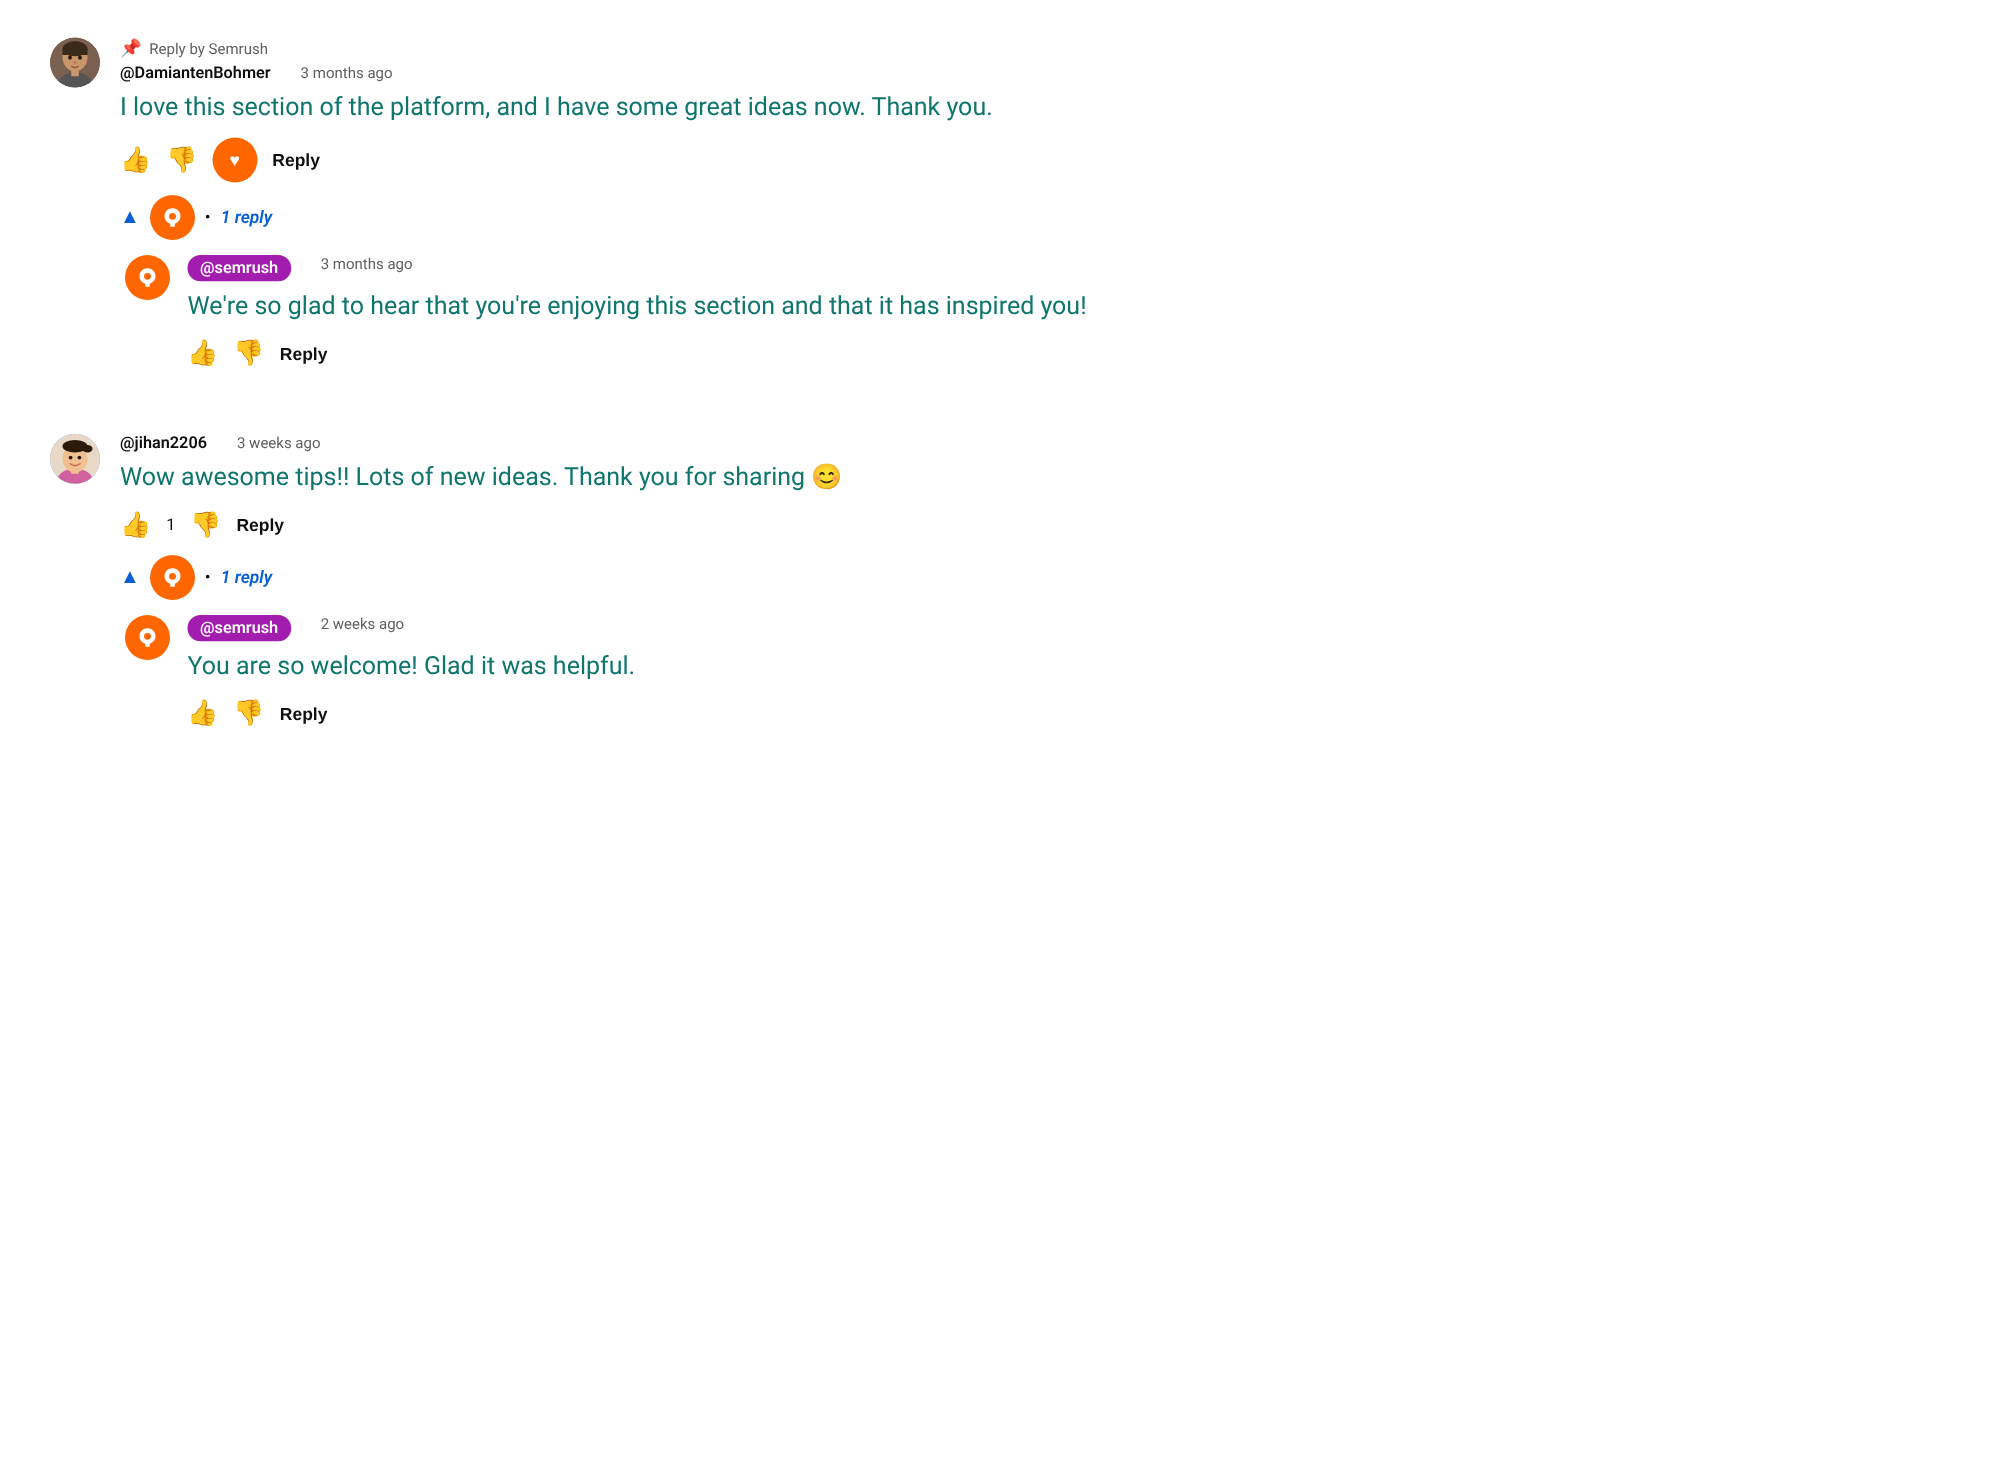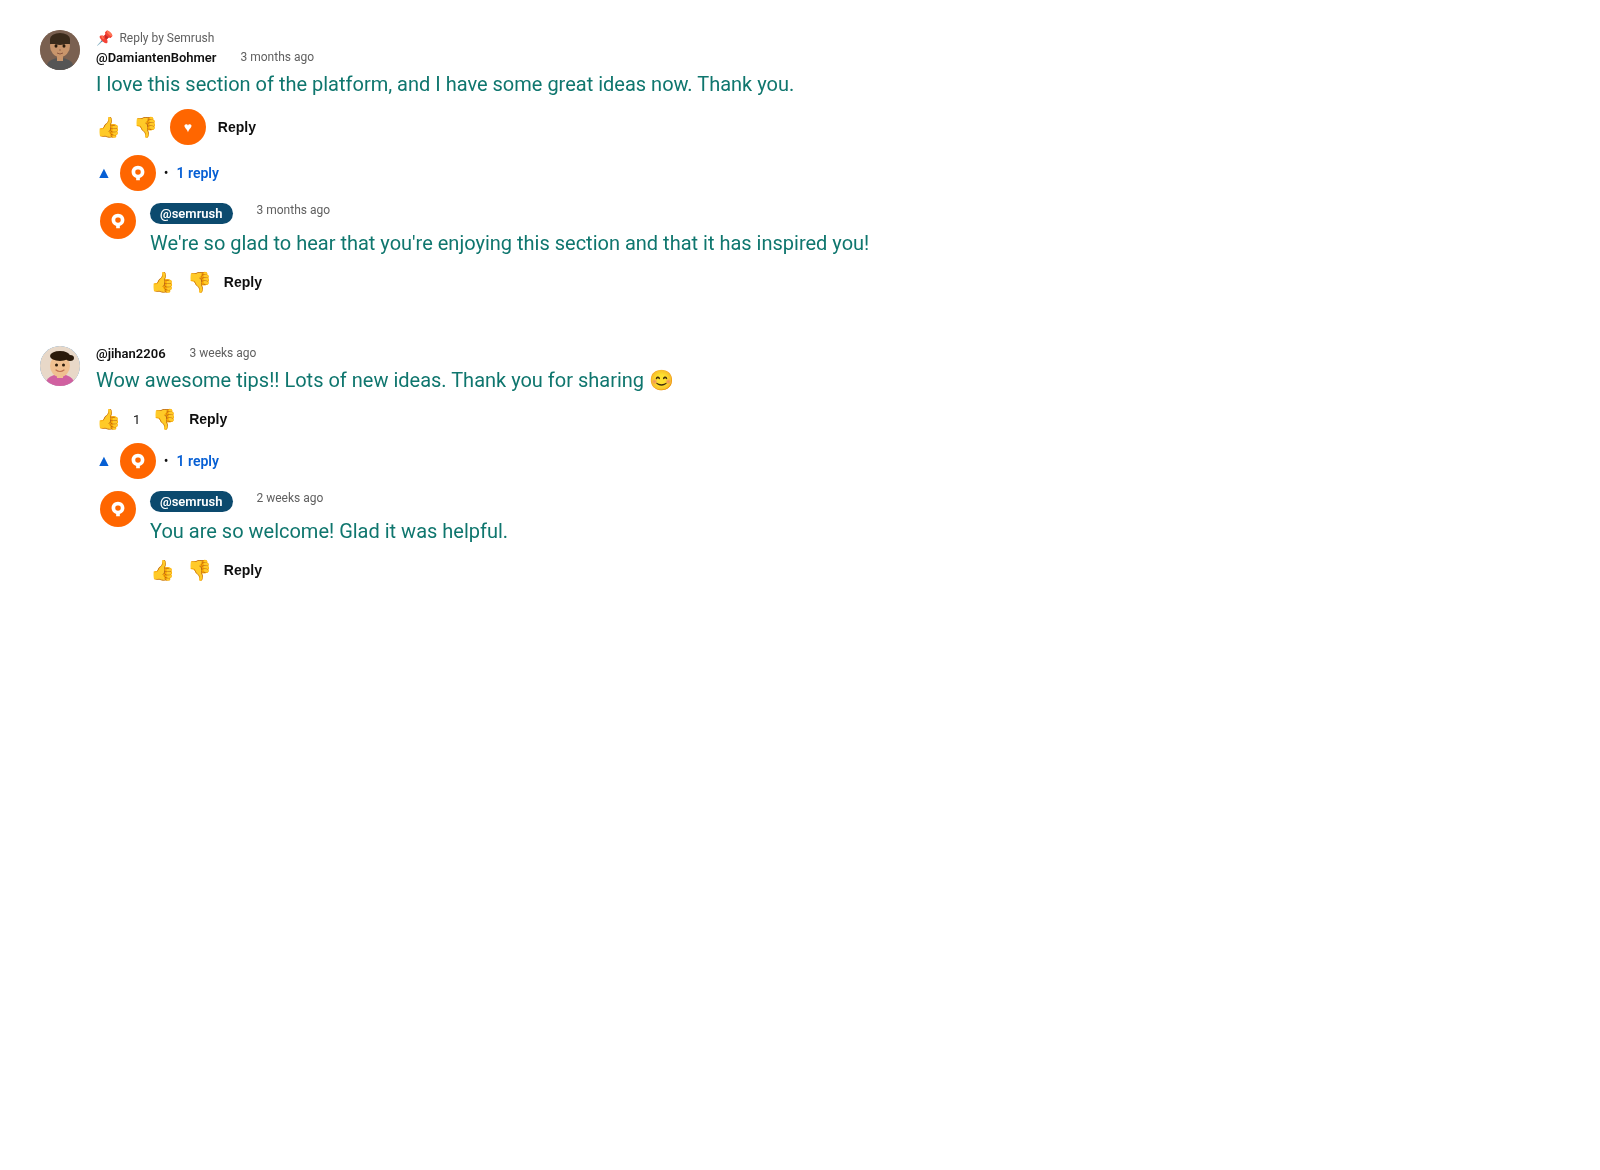--- a/index.html
+++ b/index.html
@@ -168,36 +168,37 @@
     .semrush-avatar-sm svg {
       width: 22px;
       height: 22px;
     }
 
     .replies-count {
       font-size: 14px;
       font-weight: 600;
       color: #065fd4;
       cursor: pointer;
+      font-style: italic;
     }
 
     .dot {
       color: #0f0f0f;
       font-size: 14px;
     }
 
     .reply-block {
       display: flex;
       gap: 14px;
       margin-bottom: 16px;
       padding-left: 4px;
     }
 
     .semrush-badge {
-      background: #0c4a6e;
+      background: #a21caf;
       color: #fff;
       border-radius: 14px;
       padding: 3px 10px;
       font-size: 13px;
       font-weight: 600;
     }
 
     .like-count {
       font-size: 13px;
       color: #0f0f0f;

